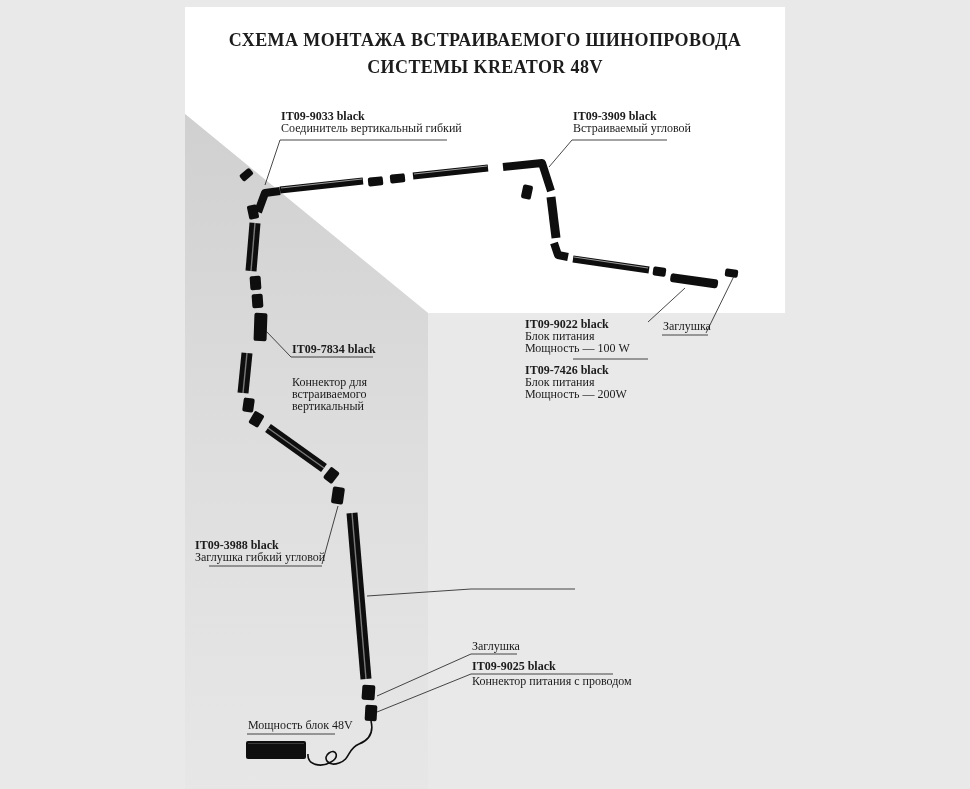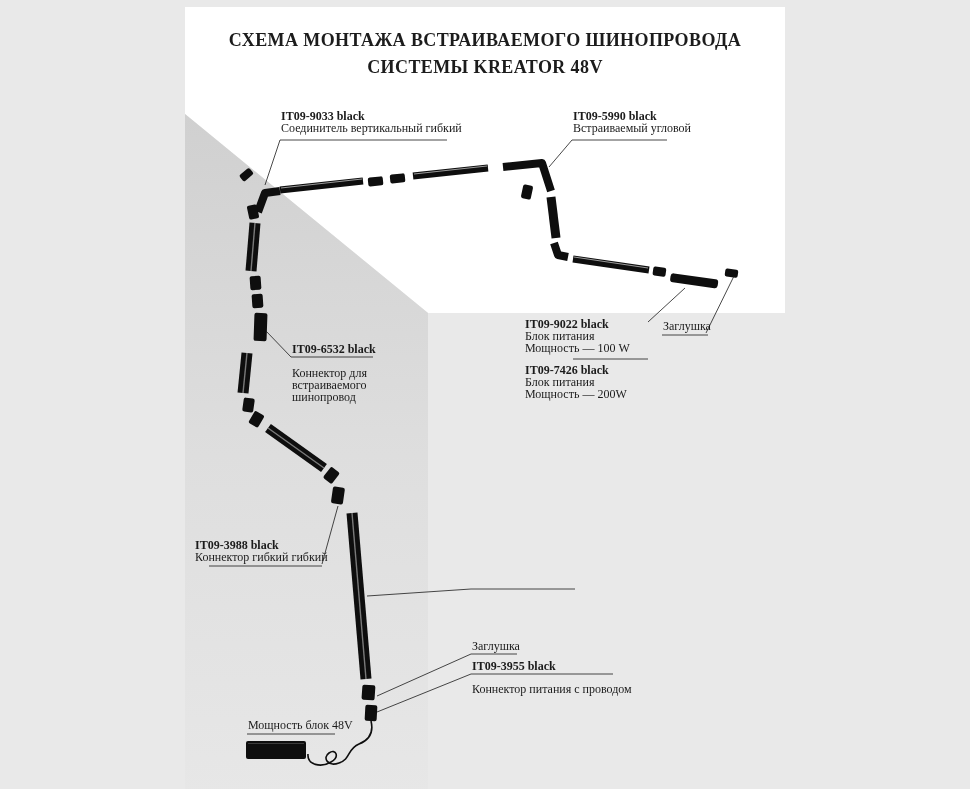--- a/index.html
+++ b/index.html
@@ -15,21 +15,21 @@
   }
   .panel{position:absolute;left:185px;top:7px;width:600px;height:774px;font-family:Liberation Serif, serif;}
   .title{
     position:absolute;left:0;top:20px;width:100%;text-align:center;
     font-weight:bold;font-size:18px;line-height:27px;letter-spacing:.4px;color:#1c1c1c;
   }
   svg{position:absolute;left:0;top:0;}
   .label{position:absolute;font-size:12px;line-height:12px;color:#1b1b1b;white-space:nowrap;}
   .label .code{font-weight:bold;}
   .label.r{text-align:left;}
-  .gap{margin-top:12px;}
+  .gap{margin-top:21px;}
   
   .bar7{stroke:var(--track);stroke-width:7;fill:none;stroke-linecap:butt;}
   .bar8{stroke:var(--track);stroke-width:8;fill:none;stroke-linecap:butt;stroke-linejoin:round;}
   .bar9{stroke:var(--track);stroke-width:9;fill:none;stroke-linecap:butt;}
   .bar10{stroke:var(--track);stroke-width:10;fill:none;stroke-linecap:butt;}
   .bar11{stroke:var(--track);stroke-width:11;fill:none;stroke-linecap:butt;}
   .part{fill:var(--track);}
   .slot{stroke:#9a9a9a;stroke-width:1;fill:none;}
   .slot2{stroke:#7a7a7a;stroke-width:1.4;fill:none;}
   .wire{stroke:var(--track);stroke-width:1.6;fill:none;}
@@ -135,59 +135,59 @@
     <div>СХЕМА МОНТАЖА ВСТРАИВАЕМОГО ШИНОПРОВОДА</div>
     <div>СИСТЕМЫ KREATOR 48V</div>
   </div>
 
   <div class="label" style="left:96px;top:103px">
     <div class="code">IT09-9033 black</div>
     <div>Соединитель вертикальный гибкий</div>
   </div>
 
   <div class="label" style="left:388px;top:103px">
-    <div class="code">IT09-5990 black</div>
+    <div class="code">IT09-3909 black</div>
     <div>Встраиваемый угловой</div>
   </div>
 
   <div class="label r" style="left:340px;top:311px;width:123px">
     <div class="code">IT09-9022 black</div>
     <div>Блок питания</div>
     <div>Мощность — 100 W</div>
   </div>
 
   <div class="label r" style="left:340px;top:357px;width:123px">
     <div class="code">IT09-7426 black</div>
     <div>Блок питания</div>
     <div>Мощность — 200W</div>
   </div>
 
   <div class="label" style="left:478px;top:313px">
     <div>Заглушка</div>
   </div>
 
   <div class="label" style="left:107px;top:336px">
-    <div class="code">IT09-6532 black</div>
+    <div class="code">IT09-7834 black</div>
     <div class="gap">Коннектор  для</div>
     <div>встраиваемого</div>
-    <div>шинопровод</div>
+    <div>вертикальный</div>
   </div>
 
   <div class="label r" style="left:10px;top:532px;width:127px">
     <div class="code">IT09-3988 black</div>
-    <div>Коннектор гибкий гибкий</div>
+    <div>Заглушка гибкий угловой</div>
   </div>
 
 
   <div class="label" style="left:287px;top:633px">
     <div>Заглушка</div>
   </div>
 
   <div class="label" style="left:287px;top:653px">
-    <div class="code">IT09-3955 black</div>
-    <div class="gap" style="margin-top:11px">Коннектор питания с проводом</div>
+    <div class="code">IT09-9025 black</div>
+    <div class="gap" style="margin-top:3px">Коннектор питания с проводом</div>
   </div>
 
   <div class="label" style="left:63px;top:712px">
     <div>Мощность блок 48V</div>
   </div>
 
 </div>
 
 </body></html>

